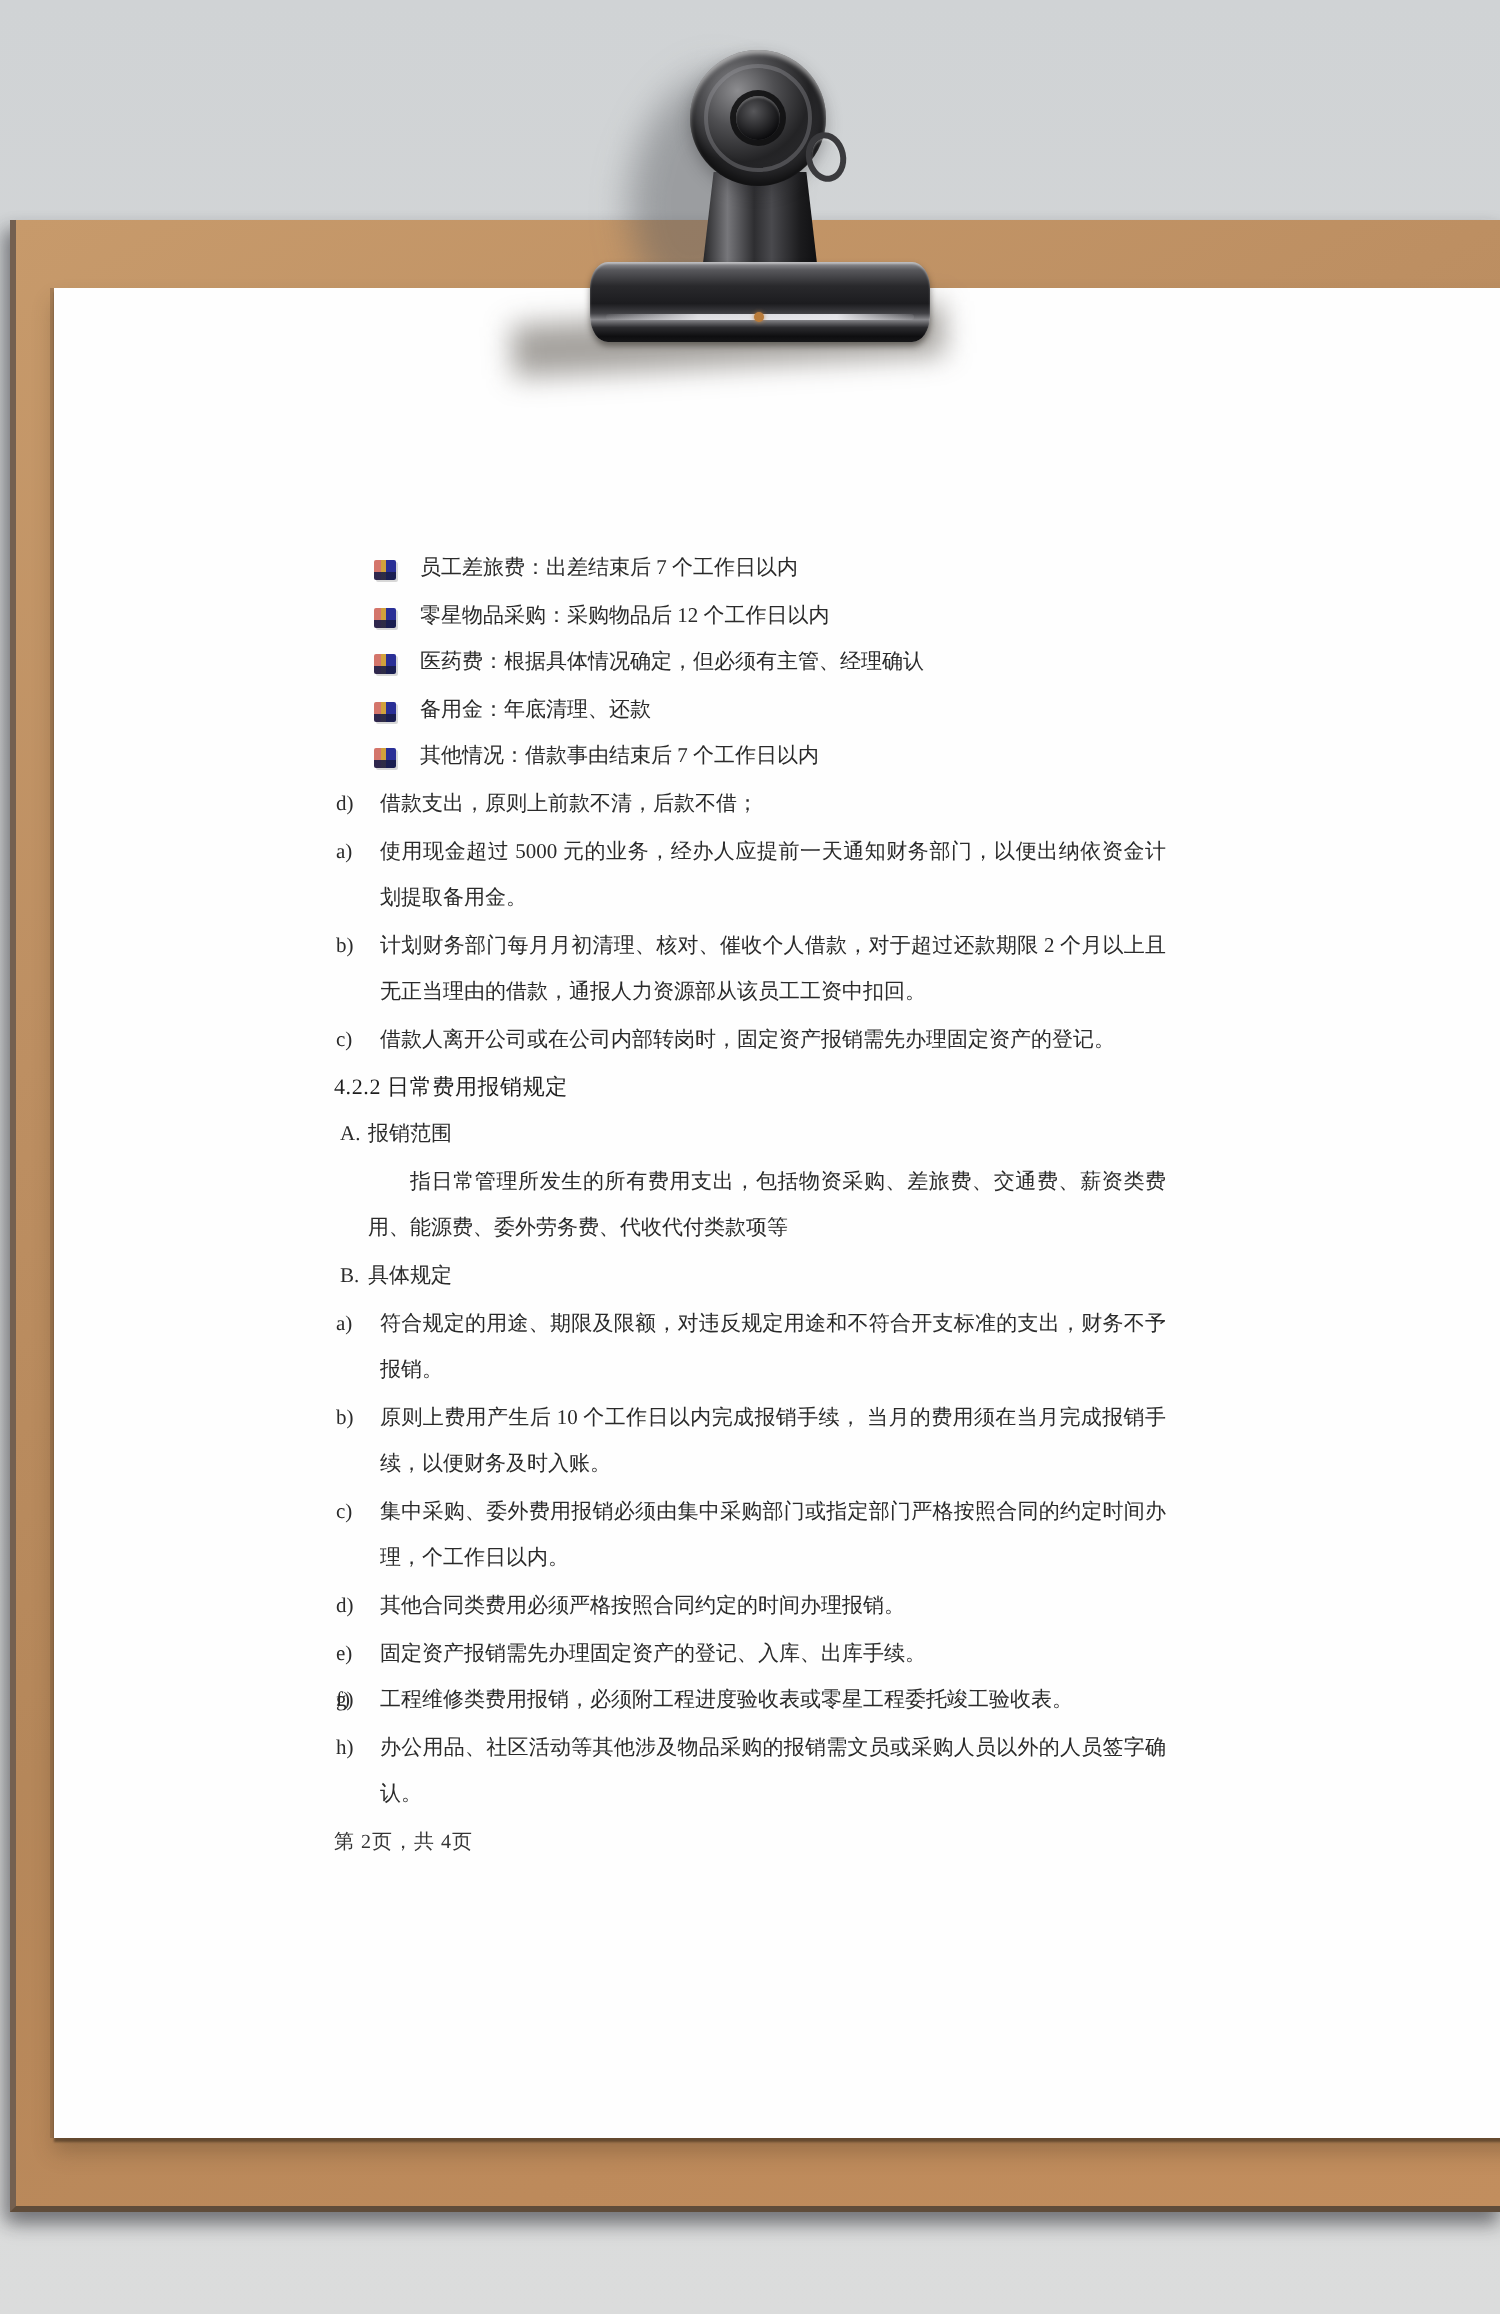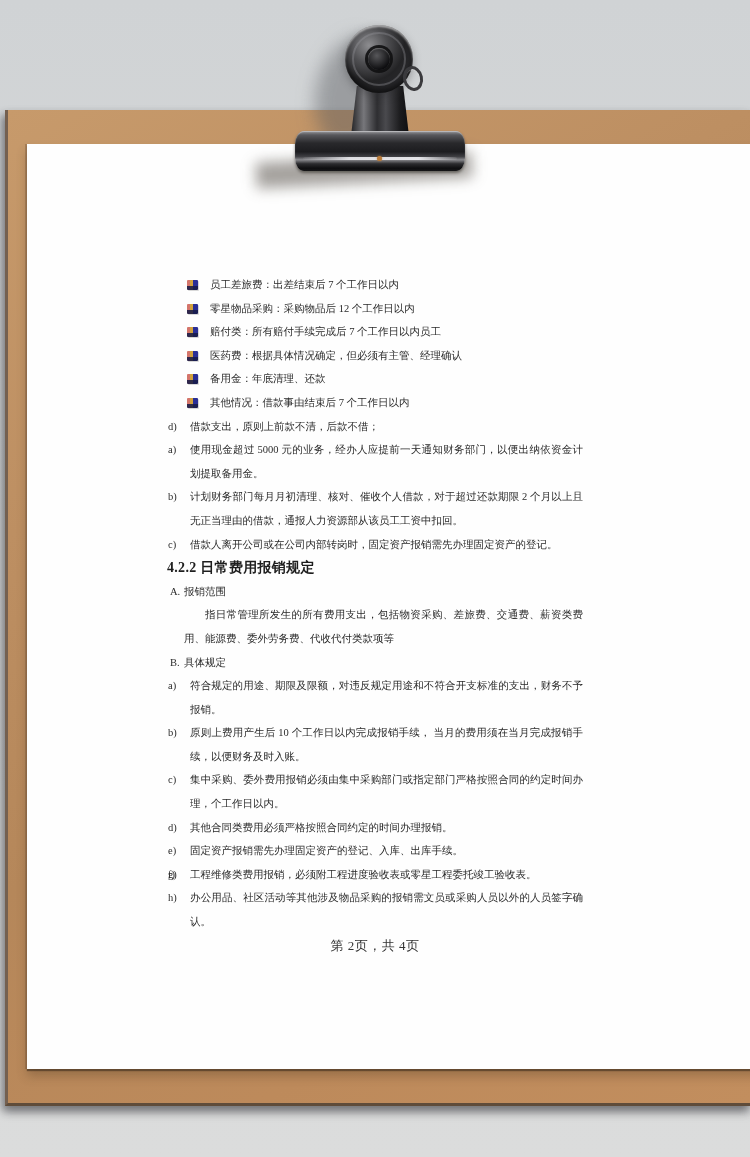--- a/index.html
+++ b/index.html
@@ -29,25 +29,25 @@
   .b-row{position:relative;padding-left:43px;}
   .w-bullet{
     position:absolute;left:20px;top:7px;width:11px;height:10px;border-radius:1px;
     background:
       linear-gradient(180deg,rgba(0,0,0,0) 0 58%,rgba(24,28,72,0.88) 58% 100%),
       linear-gradient(90deg,#d4756b 0 30%,#d1a13c 30% 55%,#2a2f96 55% 100%);
     box-shadow:1px 1px 0 rgba(0,0,0,0.15);
   }
   .li-row{position:relative;padding-left:23px;}
   .li-lbl{position:absolute;left:1px;top:0;}
-  .sec-heading{font-size:14px;font-weight:bold;color:#1e1e1e;letter-spacing:0.3px;}
+  .sec-heading{font-size:11px;font-weight:normal;color:#1e1e1e;letter-spacing:0.3px;}
   .sec-row{position:relative;padding-left:17px;}
   .sec-lbl{position:absolute;left:3px;top:0;}
   .para{margin-left:17px !important;text-indent:21px;}
-  .footer{ text-align:center;font-size:13px;letter-spacing:0.5px;color:#333;}
+  .footer{ text-align:left;font-size:10px;letter-spacing:0.5px;color:#333;}
   
   .clip-wrap{position:absolute;inset:0;pointer-events:none;}
   .wall-shadow{
     position:absolute;left:316px;top:36px;width:72px;height:112px;border-radius:50%;
     background:rgba(88,90,95,0.45);filter:blur(9px);transform:rotate(14deg);
   }
   .bar-shadow{
     position:absolute;left:256px;top:157px;width:216px;height:26px;
     background:rgba(55,48,40,0.45);filter:blur(7px);transform:rotate(-3deg);
   }
@@ -105,24 +105,20 @@
             <span class="w-bullet"></span>
             <span>员工差旅费：出差结束后 7 个工作日以内</span>
           </li>
 
           <li class="b-row">
             <span class="w-bullet"></span>
             <span>零星物品采购：采购物品后 12 个工作日以内</span>
           </li>
 
 
-          <li class="b-row">
-            <span class="w-bullet"></span>
-            <span>赔付类：所有赔付手续完成后 7 个工作日以内员工</span>
-          </li>
 
           <li class="b-row">
             <span class="w-bullet"></span>
             <span>医药费：根据具体情况确定，但必须有主管、经理确认</span>
           </li>
 
           <li class="b-row">
             <span class="w-bullet"></span>
             <span>备用金：年底清理、还款</span>
           </li>

